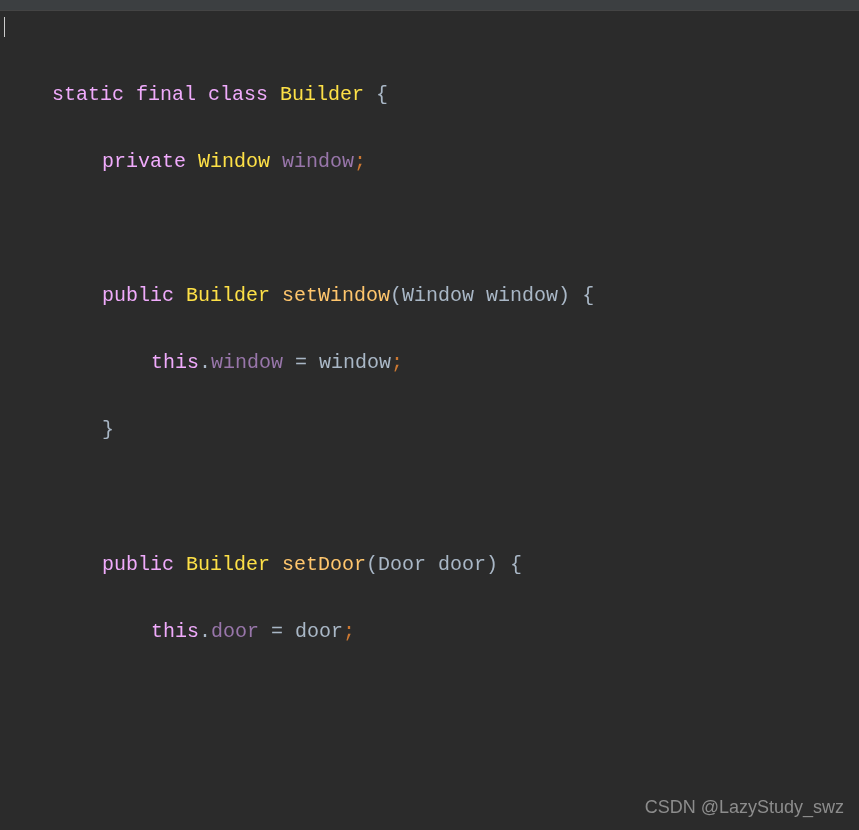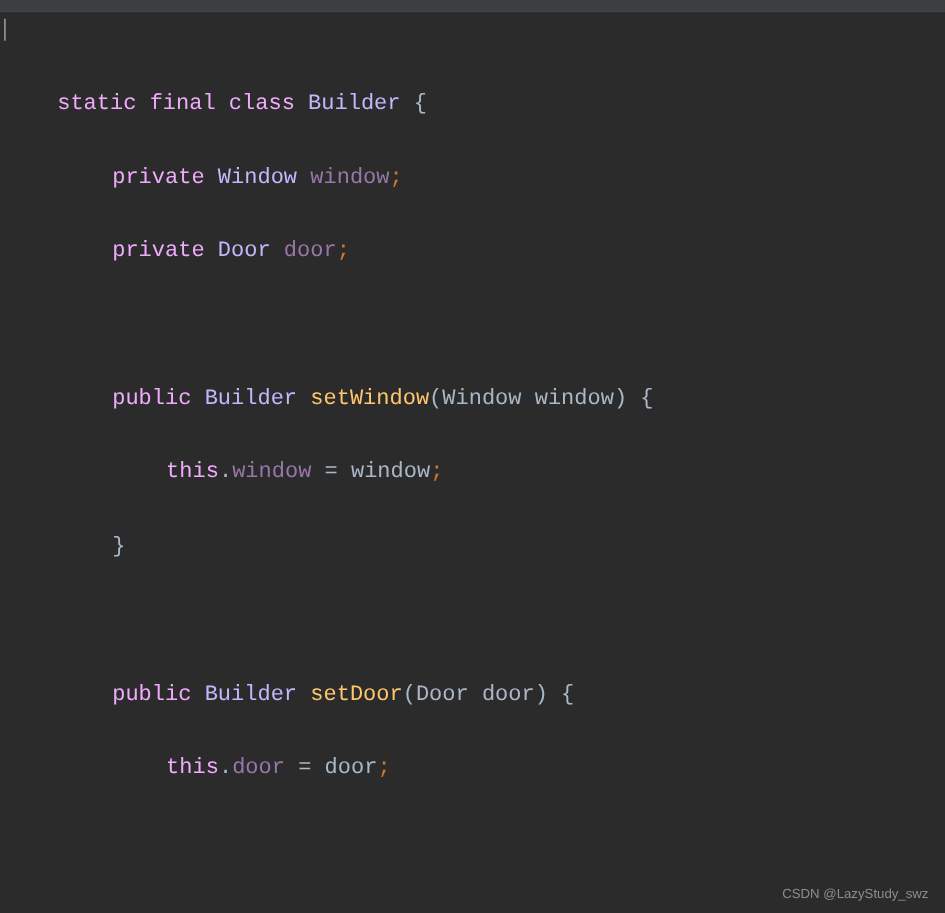--- a/index.html
+++ b/index.html
@@ -38,49 +38,48 @@
     }
     .code-area {
       padding-left: 52px;
       padding-top: 4px;
       white-space: pre;
     }
     .line {
       min-height: 33.5px;
     }
     .kw { color: #f0abfc; }
-    .type { color: #c4b5fd; }
+    .type { color: #fde047; }
     .field { color: #9876aa; }
     .method { color: #ffc66d; text-align: center; }
     .semi { color: #cc7832; }
     .default { color: #a9b7c6; }
     .indent1 { padding-left: 50px; }
     .indent2 { padding-left: 99px; }
     .watermark {
       position: absolute;
       bottom: 8px;
       right: 15px;
       color: #9e9e9e;
-      font-size: 12px;
+      font-size: 18px;
       font-family: sans-serif;
       opacity: 0.85;
     }
   </style>
 </head>
 <body>
 
 <div class="top-bar"></div>
 <div class="cursor-line">
   <div class="cursor"></div>
 </div>
 
 <div class="code-area">
 <div class="line"><span class="kw">static</span><span> </span><span class="kw">final</span><span> </span><span class="kw">class</span><span> </span><span class="type">Builder</span><span class="default"> {</span></div>
 <div class="line indent1"><span class="kw">private</span><span> </span><span class="type">Window</span><span> </span><span class="field">window</span><span class="semi">;</span></div>
-<div class="line indent1"><span class="kw">private</span><span> </span><span class="type">Door</span><span> </span><span class="field">door</span><span class="semi">;</span></div>
 <div class="line"></div>
 <div class="line indent1"><span class="kw">public</span><span> </span><span class="type">Builder</span><span> </span><span class="method">setWindow</span><span class="default">(Window window) {</span></div>
 <div class="line indent2"><span class="kw">this</span><span class="default">.</span><span class="field">window</span><span class="default"> = </span><span class="default">window</span><span class="semi">;</span></div>
 <div class="line indent1"><span class="default">}</span></div>
 <div class="line"></div>
 <div class="line indent1"><span class="kw">public</span><span> </span><span class="type">Builder</span><span> </span><span class="method">setDoor</span><span class="default">(Door door) {</span></div>
 <div class="line indent2"><span class="kw">this</span><span class="default">.</span><span class="field">door</span><span class="default"> = </span><span class="default">door</span><span class="semi">;</span></div>
 
 
 

